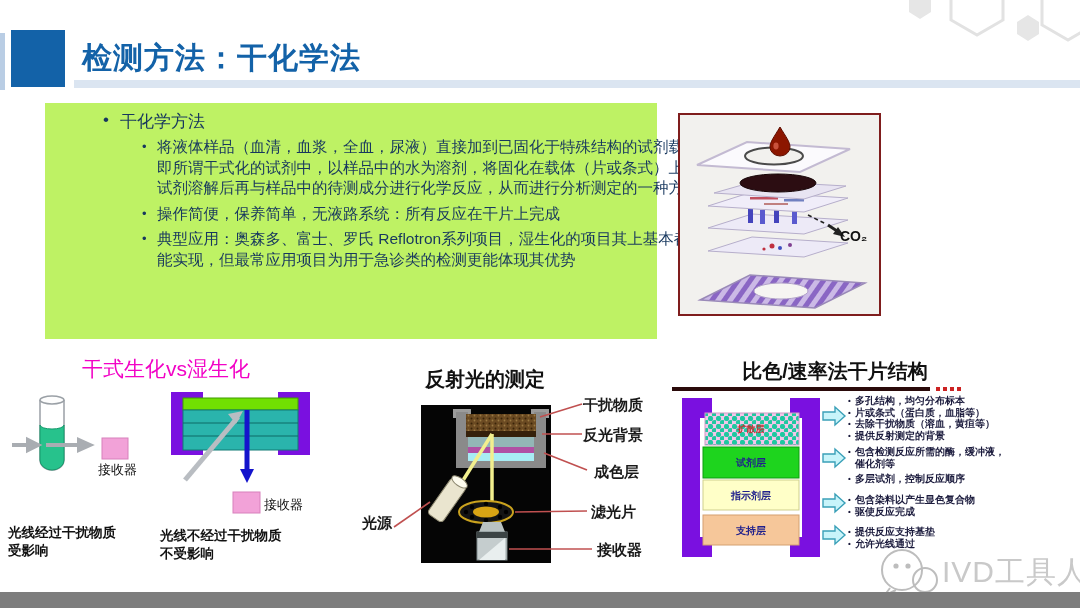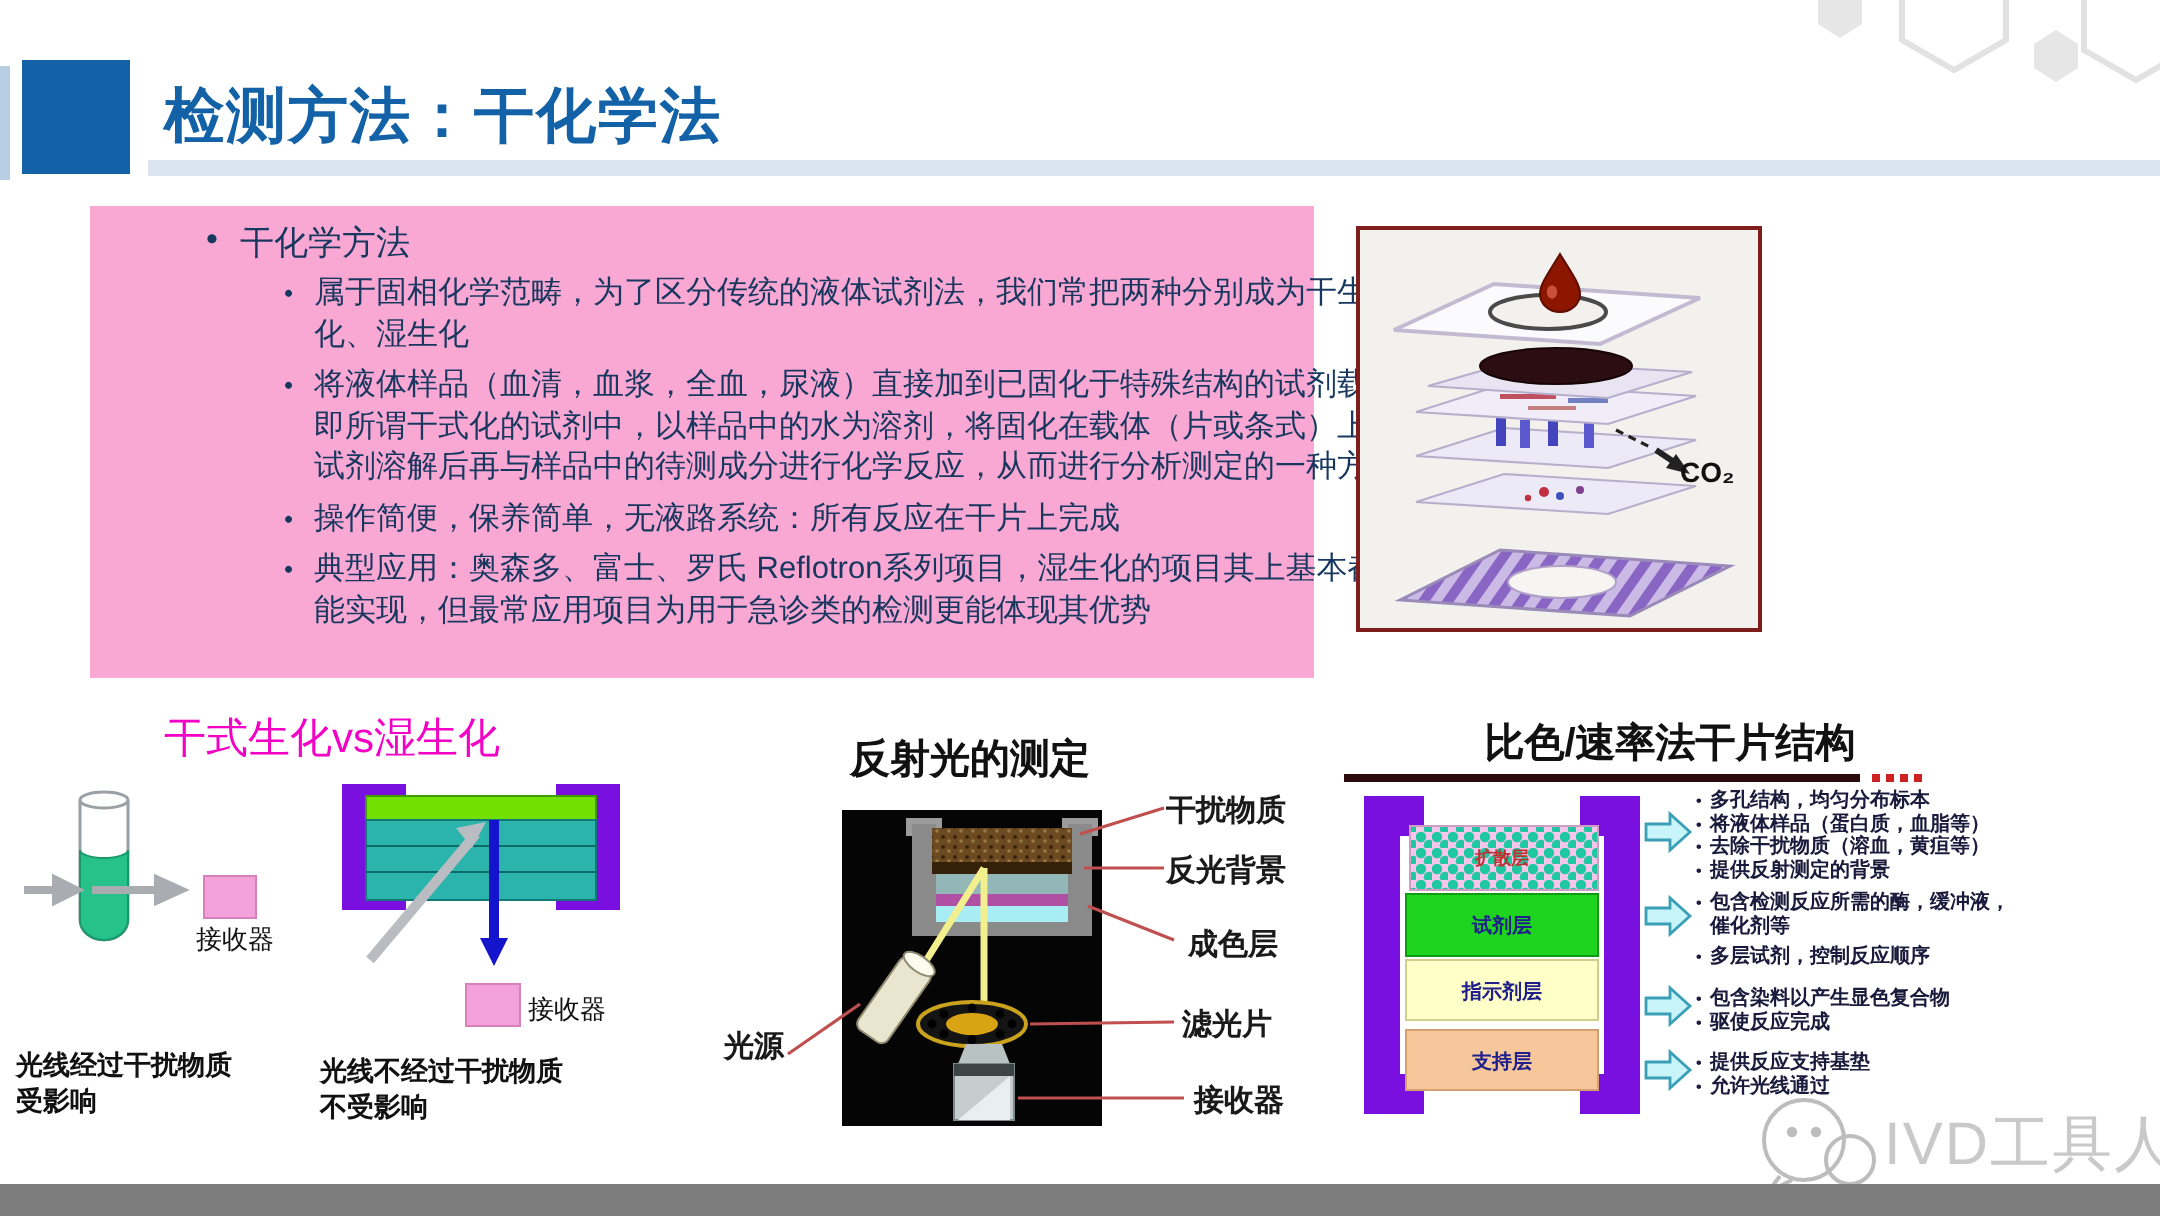--- a/index.html
+++ b/index.html
@@ -9,21 +9,21 @@
   .abs{position:absolute}
 
   
   .left-strip{position:absolute;left:0;top:33px;width:5px;height:57px;background:#b9cde4}
   .title-square{position:absolute;left:11px;top:30px;width:54px;height:57px;background:#1362a8}
   .page-title{position:absolute;left:82px;top:38px;font-size:30px;font-weight:bold;color:#1362a8;letter-spacing:1px;white-space:nowrap}
   .title-underline{position:absolute;left:74px;right:0;top:80px;height:8px;background:#dbe5f1}
   .hex-decor{position:absolute;right:0;top:0}
 
   
-  .cb{position:absolute;left:45px;top:103px;width:612px;height:236px;background:#f9a8d4;color:#17375e;padding-top:7px}
+  .cb{position:absolute;left:45px;top:103px;width:612px;height:236px;background:#bef264;color:#17375e;padding-top:7px}
   .cb-h{margin:0 0 4px 58px;font-size:17px;position:relative;padding-left:17px;font-weight:500}
   .cb-h::before{content:"•";position:absolute;left:0;top:0}
   .cb-i{margin-left:95px;margin-bottom:5px;padding-left:17px;position:relative;font-size:15.5px;line-height:20.5px;width:562px}
   .cb-i::before{content:"•";position:absolute;left:2px;top:0;font-size:13px}
 
   
   .exp{position:absolute;left:678px;top:113px;width:203px;height:203px;background:#f2f1ee;border:2px solid #7f1d1d}
   .exp .co2{position:absolute;left:160px;top:113px;font-size:14px;font-weight:bold;color:#111}
 
   
@@ -66,21 +66,20 @@
     <polygon points="198,-20 224,-5 224,25 198,40 172,25 172,-5" fill="none" stroke="#e2e2e2" stroke-width="3"></polygon>
   </svg>
 
   <div class="left-strip"></div>
   <div class="title-square"></div>
   <div class="page-title">检测方法：干化学法</div>
   <div class="title-underline"></div>
 
   <div class="cb">
     <div class="cb-h">干化学方法</div>
-    <div class="cb-i">属于固相化学范畴，为了区分传统的液体试剂法，我们常把两种分别成为干生化、湿生化</div>
     <div class="cb-i">将液体样品（血清，血浆，全血，尿液）直接加到已固化于特殊结构的试剂载体即所谓干式化的试剂中，以样品中的水为溶剂，将固化在载体（片或条式）上的试剂溶解后再与样品中的待测成分进行化学反应，从而进行分析测定的一种方法</div>
     <div class="cb-i">操作简便，保养简单，无液路系统：所有反应在干片上完成</div>
     <div class="cb-i">典型应用：奥森多、富士、罗氏 Reflotron系列项目，湿生化的项目其上基本都能实现，但最常应用项目为用于急诊类的检测更能体现其优势</div>
   </div>
 
   <div class="exp">
     <svg width="201" height="201" viewBox="0 0 201 201">
       <defs>
         <pattern id="stripes" width="10" height="10" patternTransform="rotate(35)" patternUnits="userSpaceOnUse">
           <rect width="10" height="10" fill="#cbb9e6"></rect>
@@ -288,21 +287,21 @@
         <polygon points="163,147 175,147 175,142 185,151 175,160 175,155 163,155"></polygon>
         <polygon points="163,179 175,179 175,174 185,183 175,192 175,187 163,187"></polygon>
       </g>
     </svg>
     <div class="rd-diff-label" style="left:43px;top:71px">扩散层</div>
     <div class="rd-layer-label" style="left:43px;top:104px">试剂层</div>
     <div class="rd-layer-label" style="left:43px;top:137px">指示剂层</div>
     <div class="rd-layer-label" style="left:43px;top:172px">支持层</div>
     <div class="rd-notes" style="top:43px">
       <div class="note">多孔结构，均匀分布标本</div>
-      <div class="note">将液体样品（蛋白质，血脂等）</div>
+      <div class="note">片或条式（蛋白质，血脂等）</div>
       <div class="note">去除干扰物质（溶血，黄疸等）</div>
       <div class="note">提供反射测定的背景</div>
     </div>
     <div class="rd-notes" style="top:94px">
       <div class="note">包含检测反应所需的酶，缓冲液，催化剂等</div>
       <div class="note" style="margin-top:4px">多层试剂，控制反应顺序</div>
     </div>
     <div class="rd-notes" style="top:142px">
       <div class="note">包含染料以产生显色复合物</div>
       <div class="note">驱使反应完成</div>

